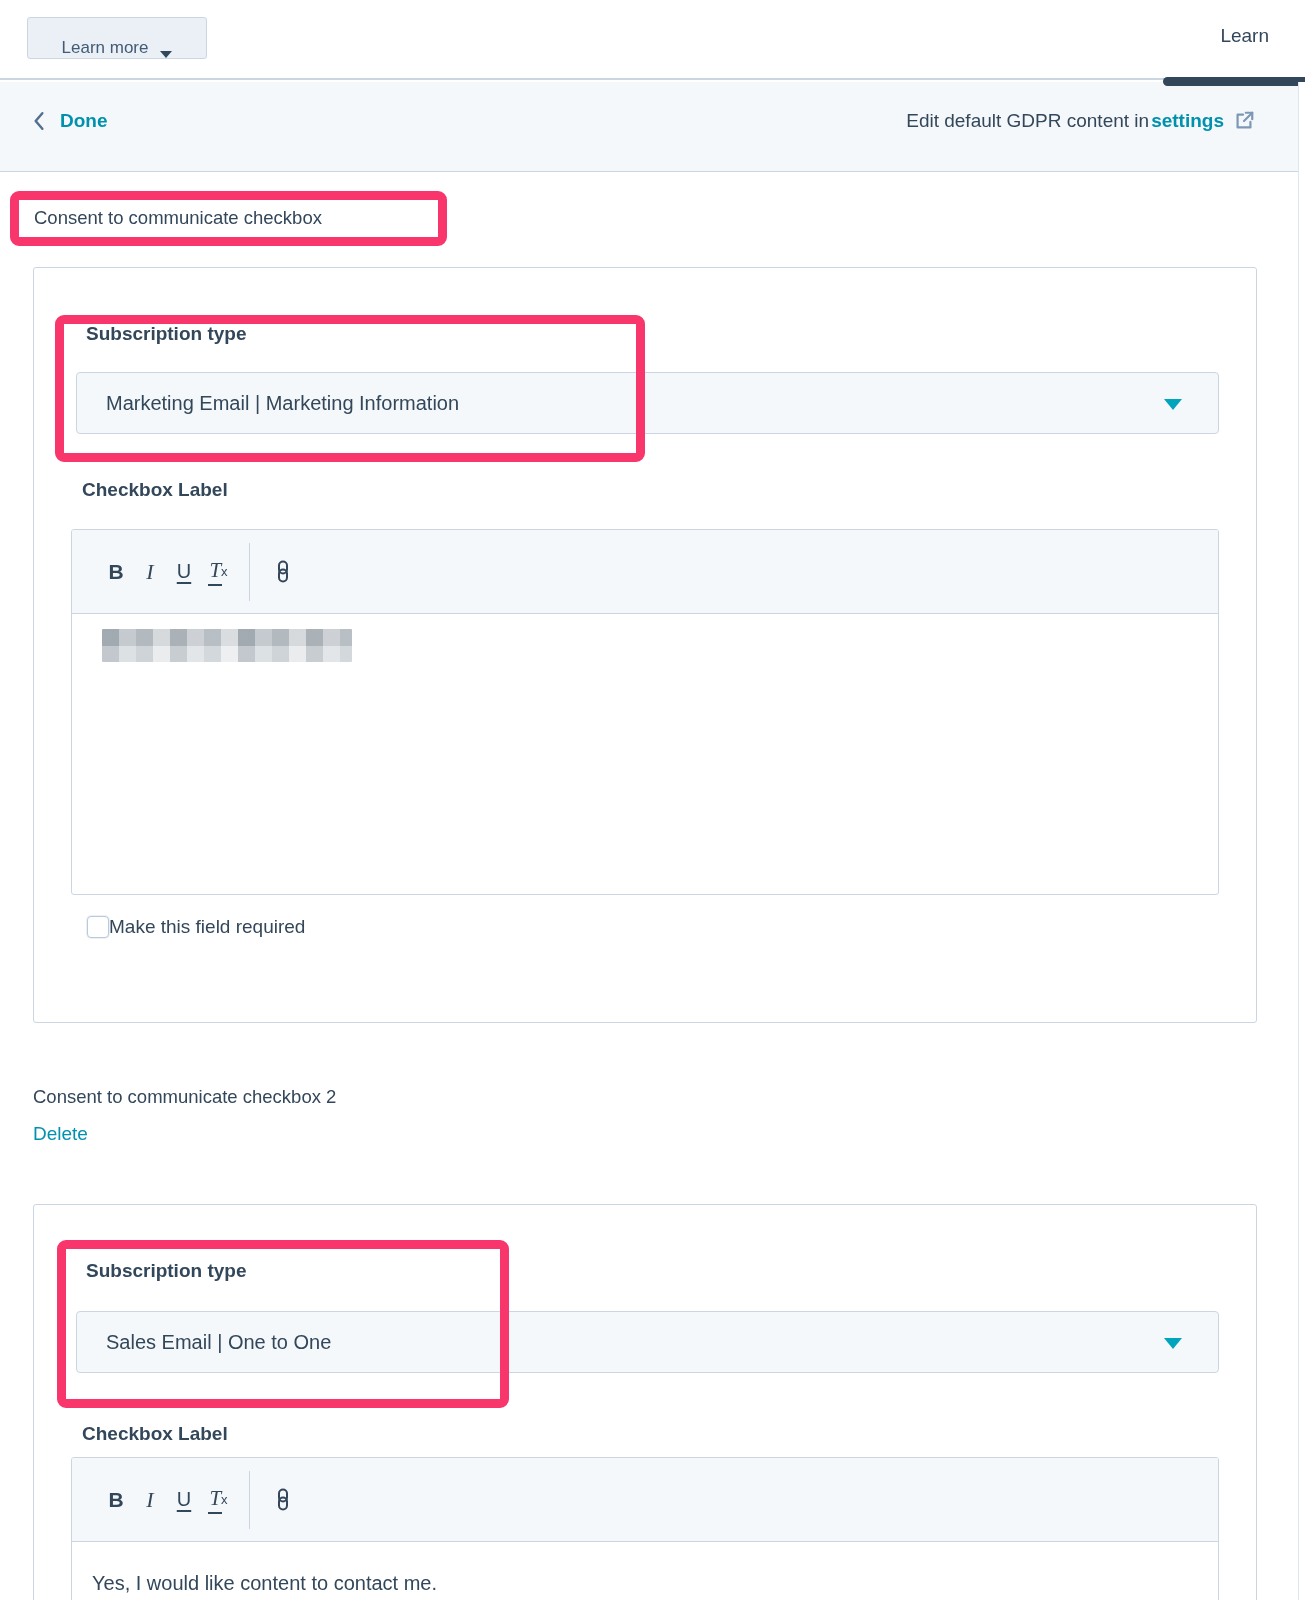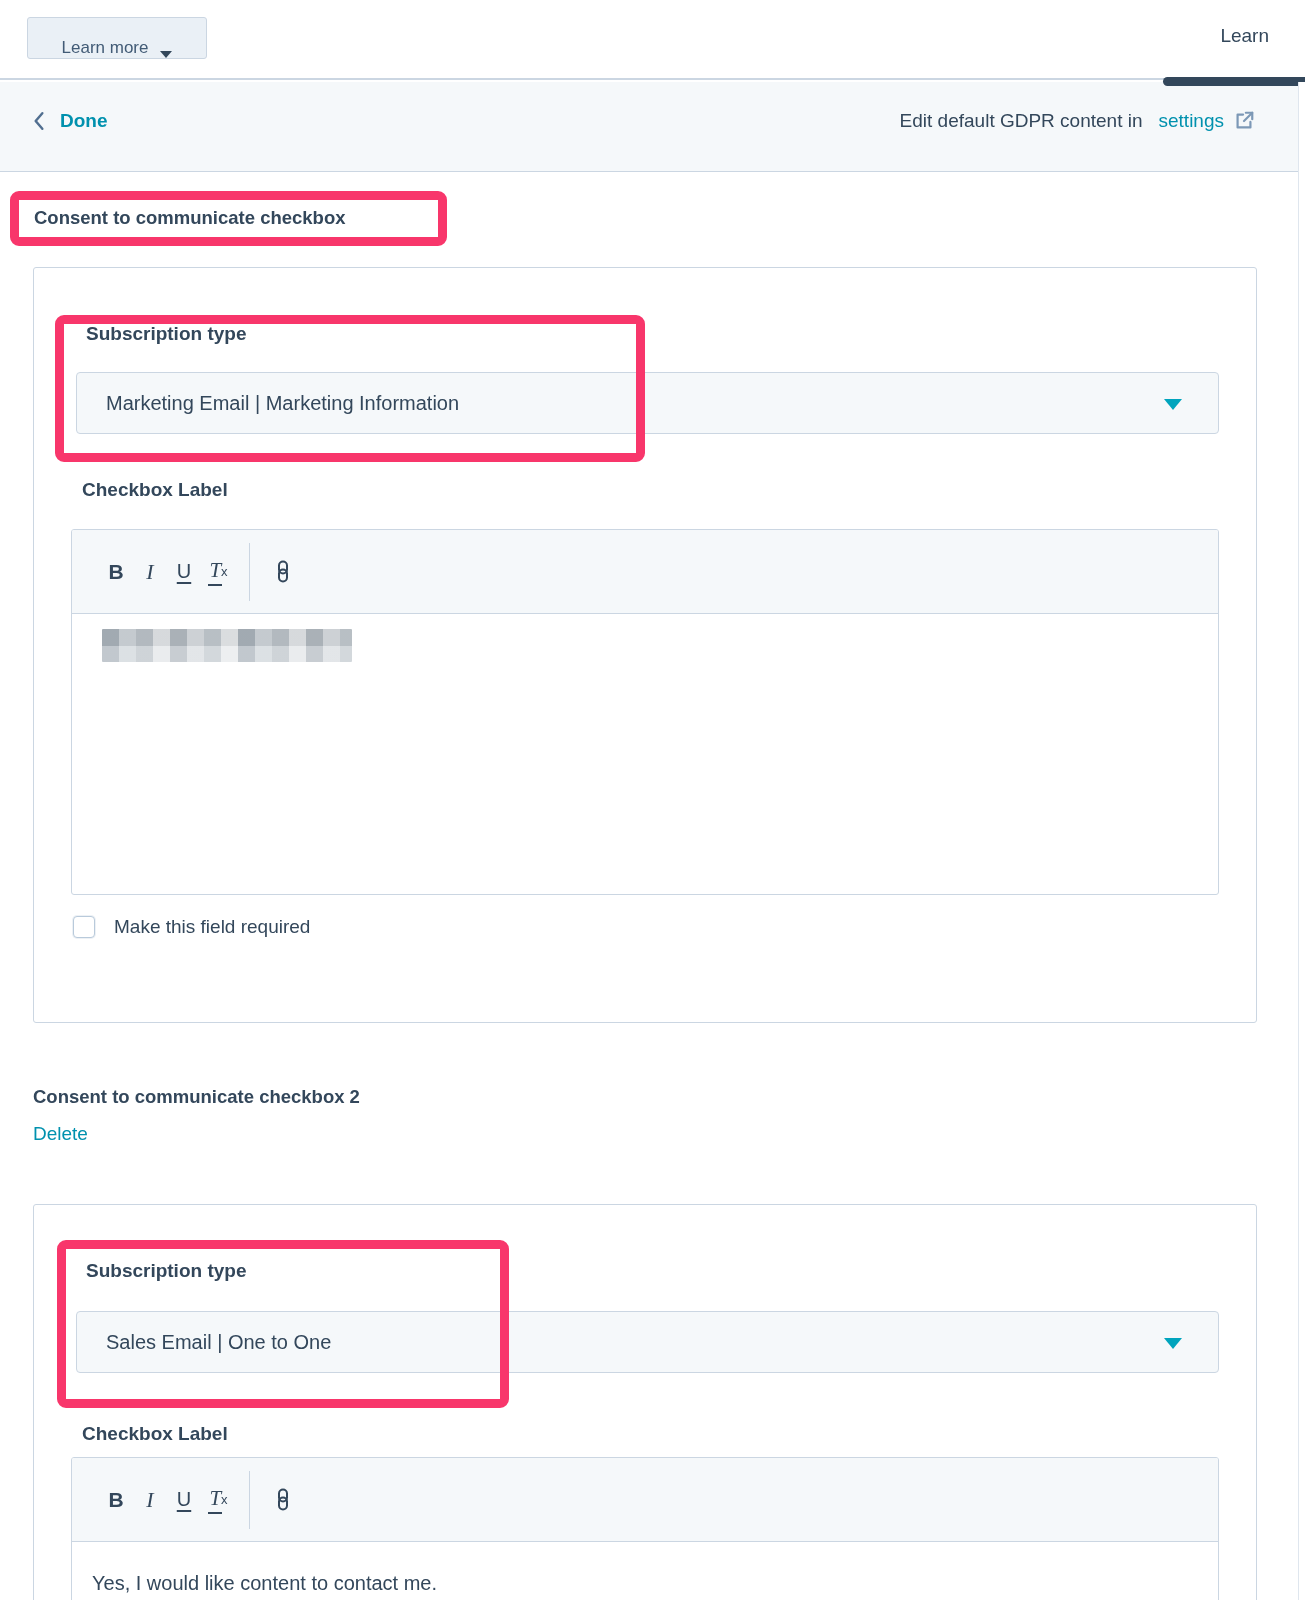--- a/index.html
+++ b/index.html
@@ -32,31 +32,31 @@
   
   .subheader{
     position:absolute;left:0;top:82px;width:1305px;height:90px;background:var(--lightbg);
     border-bottom:1px solid var(--border);
     display:flex;align-items:center;justify-content:space-between;
     padding:0 50px 12px 33px;
   }
   .back-link{display:flex;align-items:center;gap:15px;cursor:pointer;}
   .back-link .done{font-size:19px;font-weight:600;color:var(--teal);}
   .gdpr{display:flex;align-items:center;font-size:19px;color:var(--navy);}
-  .gdpr .settings{color:var(--teal);font-weight:400;margin-left:16px;cursor:pointer;}
+  .gdpr .settings{color:var(--teal);font-weight:700;margin-left:2px;cursor:pointer;}
   .gdpr svg{margin-left:9px;}
   
   .gutter{position:absolute;left:1298px;top:82px;width:7px;height:1518px;background:#fff;border-left:1px solid #dfe6ee;z-index:5;}
   
   .annotation{position:absolute;border:9px solid var(--pink);border-radius:9px;pointer-events:none;z-index:20;}
   .ann-a{left:10px;top:191px;width:437px;height:55px;}
   .ann-b{left:55px;top:315px;width:590px;height:147px;}
   .ann-c{left:57px;top:1240px;width:452px;height:168px;}
   
-  .section-title{position:absolute;font-size:18.5px;font-weight:700;color:var(--navy);}
+  .section-title{position:absolute;font-size:18.5px;font-weight:400;color:var(--navy);}
   .title-1{left:34px;top:207px;}
   .title-2{left:33px;top:1086px;}
   .delete-link{position:absolute;left:33px;top:1123px;font-size:19px;font-weight:500;color:var(--teal);cursor:pointer;}
   
   .card{position:absolute;background:#fff;border:1px solid var(--border);border-radius:3px;}
   .card-1{left:33px;top:267px;width:1224px;height:756px;}
   .card-2{left:33px;top:1204px;width:1224px;height:500px;}
   .field-label{position:absolute;font-size:19px;font-weight:700;color:var(--navy);margin-left:13px;}
   
   .select{
@@ -87,21 +87,21 @@
   .tb-divider{width:1px;height:58px;background:var(--border);margin:0 16px 0 14px;}
   .rte-body{padding:15px 20px;font-size:20px;color:var(--navy);line-height:34px;min-height:60px;cursor:text;}
   
   .redacted{
     display:inline-block;width:250px;height:33px;vertical-align:-9px;margin-left:10px;border-radius:1px;
     background:
       repeating-linear-gradient(0deg, rgba(255,255,255,.28) 0 16px, rgba(0,0,0,.05) 16px 33px),
       repeating-linear-gradient(90deg,#aab3bb 0 17px,#cfd5da 17px 34px,#bcc3c9 34px 51px,#e2e5e8 51px 68px,#b3bac1 68px 85px,#d8dce0 85px 102px,#c2c9cf 102px 119px,#e6e9eb 119px 136px);
   }
   
-  .required-row{position:absolute;left:39px;display:flex;align-items:flex-end;gap:19px;cursor:pointer;}
+  .required-row{position:absolute;left:53px;display:flex;align-items:flex-end;cursor:pointer;}
   .checkbox{width:22px;height:22px;background:#fff;border:1px solid #b9cadb;border-radius:4px;box-shadow:0 0 0 1px rgba(203,214,226,.35);}
   .required-row span.lbl{font-size:19px;color:var(--navy);}
   svg{display:block;}
 </style>
 </head>
 <body style="--pink: #f8366b; --teal: #0091ae; --caret: #00a4bd; --navy: #33475b;">
 
 <header class="topbar">
   <button class="learn-more">
     <span>Learn more</span>

